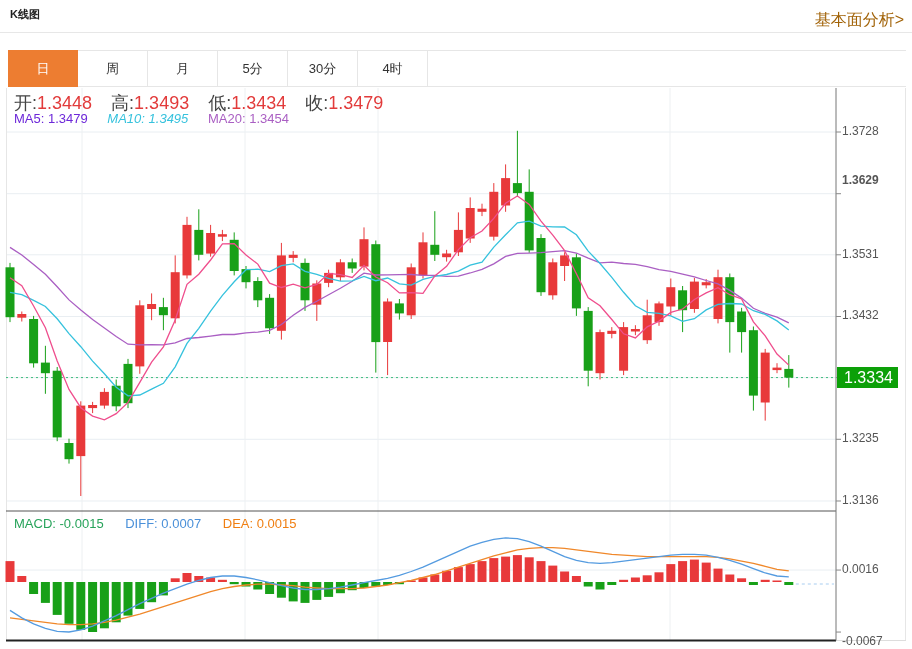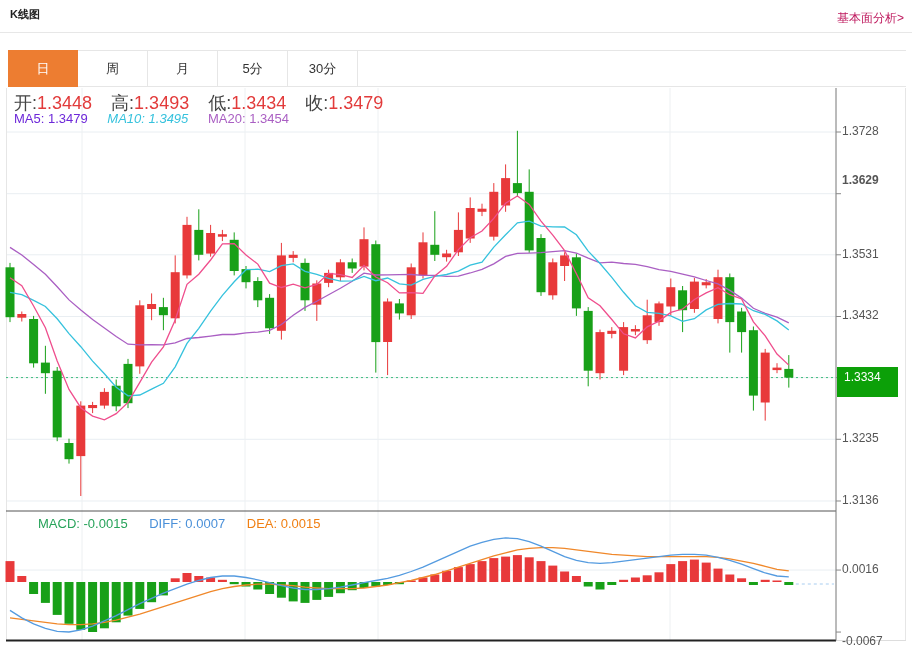--- a/index.html
+++ b/index.html
@@ -1,56 +1,57 @@
 <!DOCTYPE html>
 <html><head>
 <meta charset="utf-8">
 <style>
   html,body{margin:0;padding:0;background:#fff;}
   .page{position:relative;width:912px;height:649px;background:#fff;overflow:hidden;
         font-family:"Liberation Sans","DejaVu Sans",sans-serif;}
   .page-title{position:absolute;top:7px;left:10px;font-size:11px;font-weight:bold;color:#222;}
-  .fund-link{position:absolute;top:10px;right:8px;font-size:12px;color:#be185d;text-decoration:none;cursor:pointer;}
+  .fund-link{position:absolute;top:10px;right:8px;font-size:16px;color:#a16207;text-decoration:none;cursor:pointer;}
   .title-sep{position:absolute;top:32px;left:0;width:912px;height:1px;background:#e7e7e7;}
   .tabs{position:absolute;top:50px;left:8px;width:898px;height:37px;display:flex;}
   .tab{box-sizing:border-box;width:70px;height:37px;line-height:35px;text-align:center;
        font-size:13px;color:#333;background:#fff;border-top:1px solid #e6e6e6;
        border-bottom:1px solid #e6e6e6;border-right:1px solid #e6e6e6;cursor:pointer;}
   .tab:first-child{border-left:1px solid #e6e6e6;}
   .tab.active{background:#ed7d31;border-color:#ed7d31;color:#fff;}
   .tab-filler{flex:1;box-sizing:border-box;border-top:1px solid #e6e6e6;border-bottom:1px solid #e6e6e6;}
   svg.chart{position:absolute;top:0;left:0;}
   .ohlc-row{position:absolute;top:91px;left:14px;font-size:18px;white-space:nowrap;}
   .ohlc-row .pair{margin-right:14px;}
   .ohlc-row .lbl{color:#444;}
   .ohlc-row .val{color:#e23b3b;}
   .ma-row{position:absolute;top:111px;left:14px;font-size:13px;white-space:nowrap;}
   .ma-row .pair{margin-right:16px;}
   .ma5{color:#6d28d9;} .ma10{color:#36c2dd;font-style:italic;} .ma20{color:#aa5fc3;}
   .macd-row{position:absolute;top:516px;left:14px;font-size:13px;white-space:nowrap;}
   .macd-row .pair{margin-right:18px;}
-  .macd-g{color:#27a35a;margin-left:24px;} .diff-b{color:#4a90d9;} .dea-o{color:#f07f12;}
+  .macd-g{color:#27a35a;} .diff-b{color:#4a90d9;} .dea-o{color:#f07f12;}
   .y-label{position:absolute;left:842px;width:62px;font-size:12px;color:#555;}
-  .price-badge{position:absolute;left:837px;top:367px;width:61px;height:30px;background:#0ca008;
-               color:#fff;font-size:12px;line-height:21px;padding-left:7px;box-sizing:border-box;}
+  .price-badge{position:absolute;left:837px;top:367px;width:61px;height:21px;background:#0ca008;
+               color:#fff;font-size:16px;line-height:21px;padding-left:7px;box-sizing:border-box;}
 </style>
 </head>
 <body>
 
 <div class="page">
   <div class="page-title">K线图</div>
   <a class="fund-link">基本面分析&gt;</a>
   <div class="title-sep"></div>
 
   <div class="tabs" id="tabs">
       <div class="tab active">日</div>
       <div class="tab">周</div>
       <div class="tab">月</div>
       <div class="tab">5分</div>
       <div class="tab">30分</div>
+      <div class="tab">4时</div>
       <div class="tab-filler"></div>
     </div>
 
   <svg class="chart" id="chart" width="912" height="649">
       <line x1="6" y1="132" x2="836" y2="132" stroke="#e9eef2" stroke-width="1"></line>
       <line x1="6" y1="193.70670000000013" x2="836" y2="193.70670000000013" stroke="#e9eef2" stroke-width="1"></line>
       <line x1="6" y1="254.79010000000034" x2="836" y2="254.79010000000034" stroke="#e9eef2" stroke-width="1"></line>
       <line x1="6" y1="316.49680000000046" x2="836" y2="316.49680000000046" stroke="#e9eef2" stroke-width="1"></line>
       <line x1="6" y1="377.5802000000007" x2="836" y2="377.5802000000007" stroke="#e9eef2" stroke-width="1"></line>
       <line x1="6" y1="439.28690000000074" x2="836" y2="439.28690000000074" stroke="#e9eef2" stroke-width="1"></line>

